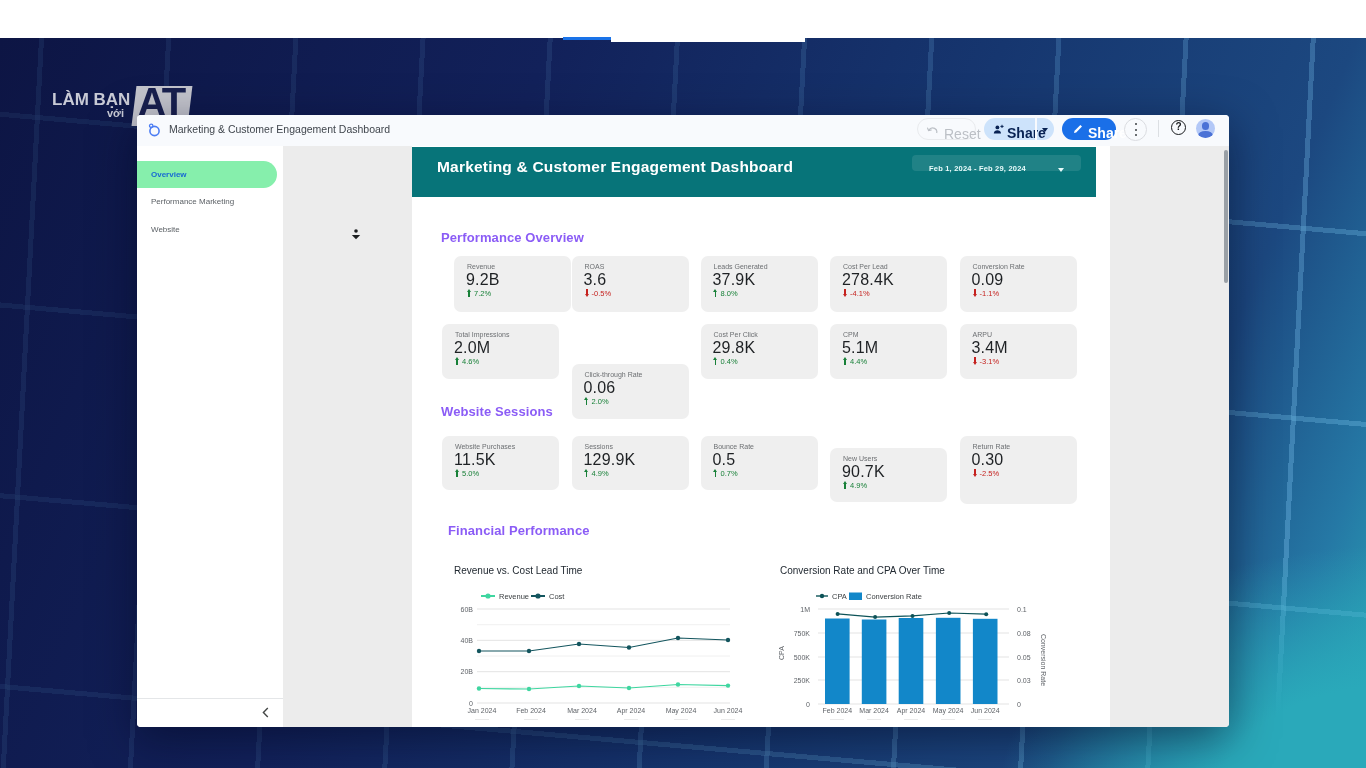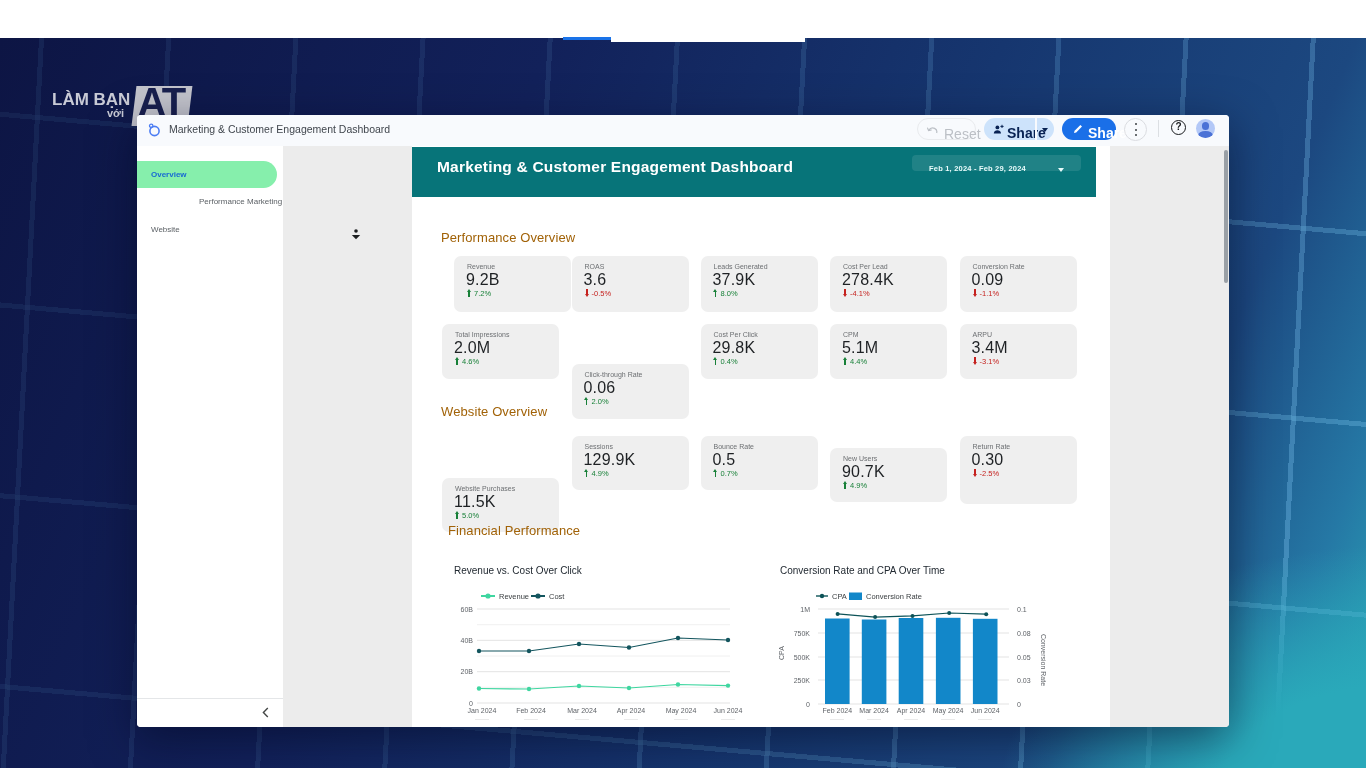--- a/index.html
+++ b/index.html
@@ -73,21 +73,21 @@
 #handle { position:absolute; left:68px; top:82px; width:10px; height:14px; }
 
 
 #page { position:absolute; left:129px; top:0; width:698px; height:581px; background:#ffffff; }
 #pghead { position:absolute; left:0; top:1px; width:684px; height:50px; background:#077479; }
 #pghead .t { position:absolute; left:25px; top:11px; font-size:15.5px; font-weight:bold; color:#ffffff; letter-spacing:0.2px; }
 #daterange { position:absolute; left:500px; top:8px; width:169px; height:16px; background:rgba(255,255,255,0.10); border-radius:4px; }
 #daterange .d { position:absolute; left:17px; top:9px; font-size:7.5px; font-weight:bold; color:#e8fbfb; letter-spacing:0.2px; }
 #daterange .c { position:absolute; left:146px; top:12.5px; width:0; height:0; border-left:3.2px solid transparent; border-right:3.2px solid transparent; border-top:4px solid #e8fbfb; }
 
-.h2 { position:absolute; font-size:13px; font-weight:normal; color:#a16207; letter-spacing:0.1px; }
+.h2 { position:absolute; font-size:13px; font-weight:bold; color:#8b5cf6; letter-spacing:0.1px; }
 
 .card { position:absolute; width:117px; background:#efefef; border-radius:7px; }
 .card .lb { position:absolute; left:13px; top:7px; font-size:7px; color:#6c6f72; }
 .card .vl { position:absolute; left:12px; top:15px; font-size:16px; color:#1e2124; letter-spacing:0.2px; }
 .card .dt { position:absolute; left:12px; top:33px; font-size:7.5px; }
 .up { color:#188038; } .down { color:#c5221f; }
 .arr { position:relative; display:inline-block; width:6px; height:8px; vertical-align:-1px; margin-right:2px; }
 .arr::before { content:''; position:absolute; left:0.5px; top:0; width:0; height:0;
   border-left:2.5px solid transparent; border-right:2.5px solid transparent; border-bottom:3.5px solid currentColor; }
 .arr::after { content:''; position:absolute; left:2.4px; top:2.5px; width:1.3px; height:5px; background:currentColor; }
@@ -220,23 +220,23 @@
           <div class="card" style="left:418px; top:178px; height:55px;">
             <div class="lb">CPM</div>
               <div class="vl">5.1M</div>
               <div class="dt up"><span class="arr"></span>4.4%</div>
           </div>
           <div class="card" style="left:547.5px; top:178px; height:55px;">
             <div class="lb">ARPU</div>
               <div class="vl">3.4M</div>
               <div class="dt down"><span class="arr"></span>-3.1%</div>
           </div>
-          <div class="h2" style="left:29px; top:258px;">Website Overview</div>
-
-          <div class="card" style="left:30px; top:290px; height:54px;margin-top:42px;">
+          <div class="h2" style="left:29px; top:258px;">Website Sessions</div>
+
+          <div class="card" style="left:30px; top:290px; height:54px;">
             <div class="lb">Website Purchases</div>
               <div class="vl">11.5K</div>
               <div class="dt up"><span class="arr"></span>5.0%</div>
           </div>
           <div class="card" style="left:159.5px; top:290px; height:54px;">
             <div class="lb">Sessions</div>
               <div class="vl">129.9K</div>
               <div class="dt up"><span class="arr"></span>4.9%</div>
           </div>
           <div class="card" style="left:288.5px; top:290px; height:54px;">
@@ -248,21 +248,21 @@
             <div class="lb">New Users</div>
               <div class="vl">90.7K</div>
               <div class="dt up"><span class="arr"></span>4.9%</div>
           </div>
           <div class="card" style="left:547.5px; top:290px; height:68px;">
             <div class="lb">Return Rate</div>
               <div class="vl">0.30</div>
               <div class="dt down"><span class="arr"></span>-2.5%</div>
           </div>
           <div class="h2" style="left:36px; top:377px;">Financial Performance</div>
-          <div class="chart-title" style="left:42px; top:419px;">Revenue vs. Cost Over Click</div>
+          <div class="chart-title" style="left:42px; top:419px;">Revenue vs. Cost Lead Time</div>
           <div class="chart-title" style="left:368px; top:419px;">Conversion Rate and CPA Over Time</div>
           <svg id="chartsvg" viewBox="0 0 698 151" font-family="Liberation Sans, sans-serif">
 
             <line x1="69" y1="20" x2="83" y2="20" stroke="#3fd6a0" stroke-width="2"></line>
             <circle cx="76" cy="20" r="2.6" fill="#3fd6a0"></circle>
             <text x="87" y="23" font-size="7.5" fill="#3c4043">Revenue</text>
             <line x1="119" y1="20" x2="133" y2="20" stroke="#13555e" stroke-width="2"></line>
             <circle cx="126" cy="20" r="2.6" fill="#13555e"></circle>
             <text x="137" y="23" font-size="7.5" fill="#3c4043">Cost</text>
 
@@ -376,21 +376,21 @@
                 <line x1="529" y1="143.5" x2="543" y2="143.5"></line>
               <line x1="566" y1="143.5" x2="580" y2="143.5"></line>
             </g>
           </svg>
         </div>
       </div>
       <div id="sidebar">
         <div id="nav-sel">
             <span>Overview</span>
           </div>
-        <div class="navitem" style="top:51px;margin-left:48px;">Performance Marketing</div>
+        <div class="navitem" style="top:51px;">Performance Marketing</div>
         <div class="navitem" style="top:79px;">Website</div>
         <div id="sb-foot">
             <svg style="position:absolute;left:125px;top:8px" width="7" height="11" viewBox="0 0 7 11">
               <path d="M5.8 1 L1.4 5.5 L5.8 10" fill="none" stroke="#444746" stroke-width="1.4"></path>
             </svg>
           </div>
       </div>
     </div>
     <div id="scrollthumb" style="position:absolute; left:1087px; top:35px; width:4px; height:133px; background:#9aa0a6; border-radius:2px;"></div>
   </div>

